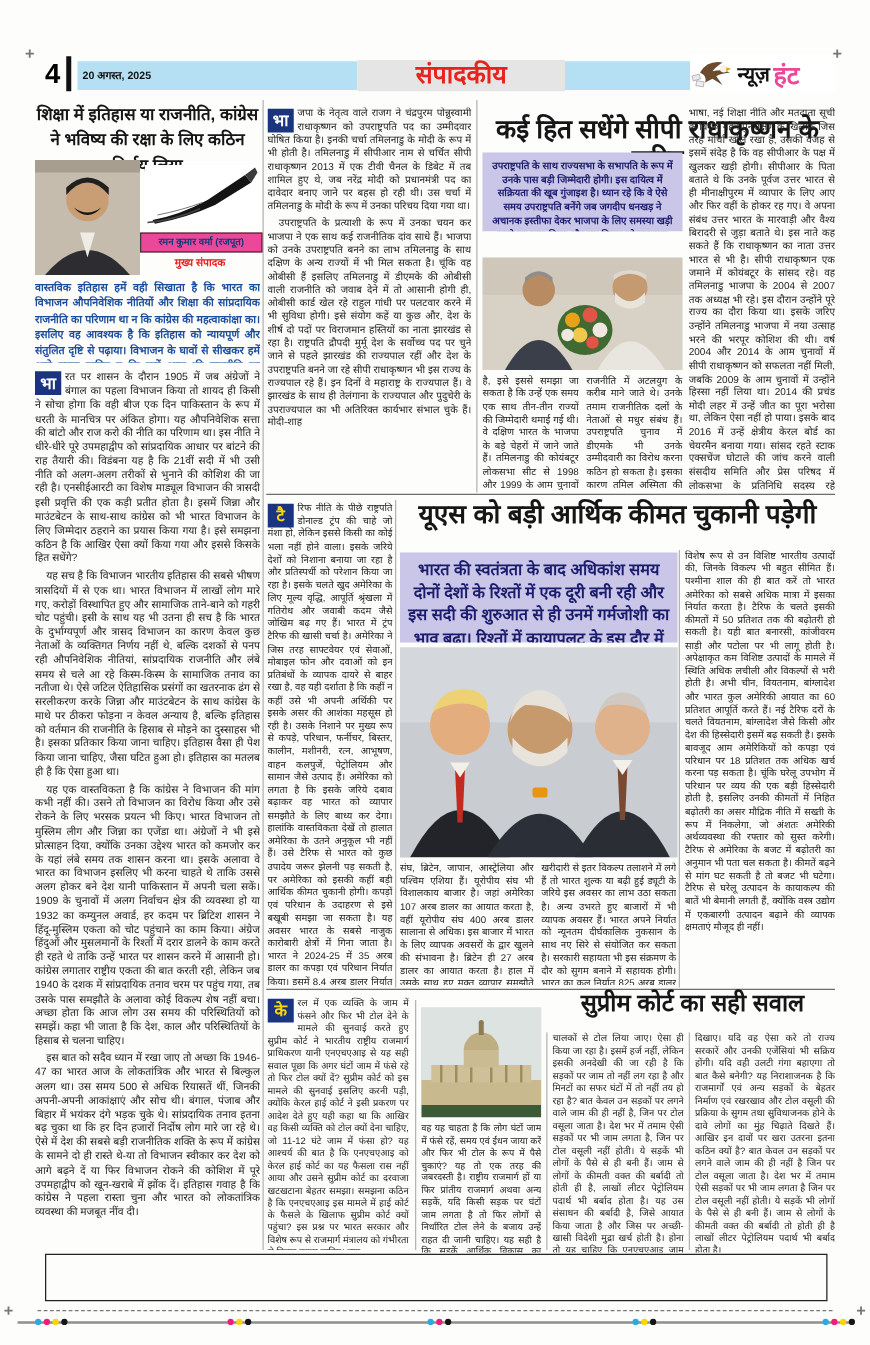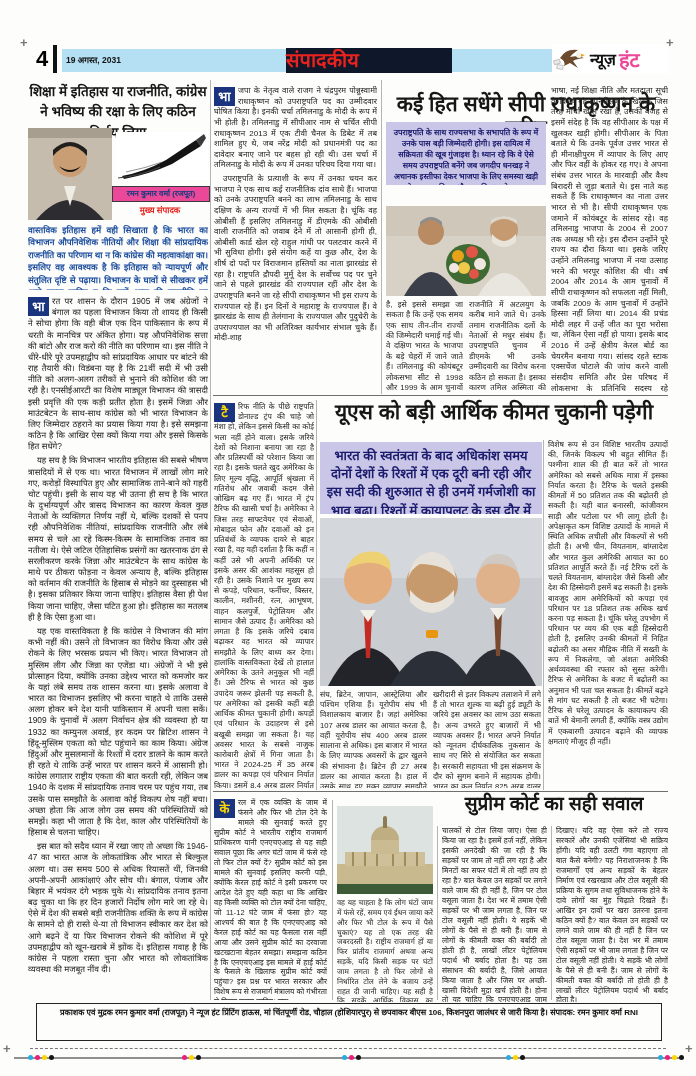--- a/index.html
+++ b/index.html
@@ -7,21 +7,21 @@
     width:696px;height:1076px;background:#fdfdfb;position:relative;
     font-family:"Liberation Sans","DejaVu Sans",sans-serif;color:#1a1a1a;
     overflow:hidden;
   }
   .abs{position:absolute;}
   .cropmark{position:absolute;color:#777;font-size:13px;font-weight:bold;line-height:1;}
   
   .mastbar{position:absolute;top:49px;height:23px;background:#b5e0f3;}
   .pageno{position:absolute;left:36px;top:45px;font-size:22px;font-weight:bold;color:#000;border-right:4px solid #111;padding-right:5px;line-height:28px;}
   .edition-date{position:absolute;left:66px;top:54px;font-size:8.5px;font-weight:bold;color:#111;}
-  .section-title{position:absolute;left:286px;top:48px;width:166px;font-size:20px;font-weight:bold;color:#e8231e;background:#0f172a;height:25px;line-height:25px;}
+  .section-title{position:absolute;left:286px;top:48px;width:166px;text-align:center;font-size:20px;font-weight:bold;color:#e8231e;background:#e5e5e5;height:25px;line-height:25px;}
   .logo{position:absolute;left:552px;top:44px;width:116px;height:30px;display:flex;align-items:center;background:#fff;}
   .logo-w1{font-size:16px;font-weight:bold;color:#111;margin-left:2px;}
   .logo-w2{font-size:20px;font-weight:bold;color:#ec4899;margin-left:3px;}
   
   .vline{position:absolute;width:0;border-left:1px solid #b4b4b4;}
   .hline{position:absolute;height:0;border-top:1px solid #6e6e6e;}
   
   .bodytext{font-size:8.4px;line-height:1.33;text-align:justify;color:#242424;overflow:hidden;}
   .bodytext p{margin:0 0 3px 0;text-indent:9px;}
   .bodytext p.lead{text-indent:0;}
@@ -48,21 +48,21 @@
 <div>
 
   <div class="cropmark" style="left:20px;top:36px;">+</div>
   <div class="cropmark" style="left:666px;top:36px;">+</div>
   <div class="cropmark" style="left:3px;top:1042px;">+</div>
   <div class="cropmark" style="left:685px;top:1042px;">+</div>
 
   <div>
     <div class="pageno">4</div>
     <div class="mastbar" style="left:62px;width:224px;"></div>
-    <div class="edition-date">19 अगस्त, 2031</div>
+    <div class="edition-date">20 अगस्त, 2025</div>
     <div class="section-title">संपादकीय</div>
     <div class="mastbar" style="left:452px;width:102px;"></div>
     <div class="logo">
       <svg width="36" height="26" viewBox="0 0 36 26">
         <rect x="2" y="14" width="6" height="4" fill="#e9e9e9" stroke="#999" stroke-width="0.5" transform="rotate(-15 5 16)"></rect>
         <rect x="5" y="19" width="6" height="4" fill="#efefef" stroke="#999" stroke-width="0.5" transform="rotate(10 8 21)"></rect>
         <path d="M8 12 Q14 2 26 4 Q20 8 18 11 Q26 9 32 12 Q24 13 21 15 L26 22 L18 17 L12 20 Q14 15 8 12 Z" fill="#6b4a2e"></path>
         <circle cx="27" cy="9" r="3" fill="#f5f2ea"></circle>
         <path d="M29 8 L33 9 L29 11 Z" fill="#e8a20c"></path>
       </svg>
@@ -214,21 +214,20 @@
       <circle cx="48" cy="12" r="2" fill="#8d7c52"></circle>
       <rect y="78" width="96" height="10" fill="#3c5a35"></rect>
     </svg>
   </div>
 
   <div class="abs bodytext" style="left:337px;top:898px;width:96px;height:104px;font-size:7.4px;">वह यह चाहता है कि लोग घंटों जाम में फंसे रहें, समय एवं ईंधन जाया करें और फिर भी टोल के रूप में पैसे चुकाएं? यह तो एक तरह की जबरदस्ती है। राष्ट्रीय राजमार्ग हों या फिर प्रांतीय राजमार्ग अथवा अन्य सड़कें, यदि किसी सड़क पर घंटों जाम लगता है तो फिर लोगों से निर्धारित टोल लेने के बजाय उन्हें राहत दी जानी चाहिए। यह सही है कि सड़कें आर्थिक विकास का माध्यम हैं और देश की प्रगति के लिए अच्छी सड़कें चाहिए, तथा उनका निर्माण एवं रखरखाव तभी संभव है, जब उन पर चलने वाले वाहन</div>
   <div class="abs bodytext" style="left:442px;top:826px;width:105px;height:176px;font-size:7.5px;">चालकों से टोल लिया जाए। ऐसा ही किया जा रहा है। इसमें हर्ज नहीं, लेकिन इसकी अनदेखी की जा रही है कि सड़कों पर जाम तो नहीं लग रहा है और मिनटों का सफर घंटों में तो नहीं तय हो रहा है? बात केवल उन सड़कों पर लगने वाले जाम की ही नहीं है, जिन पर टोल वसूला जाता है। देश भर में तमाम ऐसी सड़कों पर भी जाम लगता है, जिन पर टोल वसूली नहीं होती। ये सड़कें भी लोगों के पैसे से ही बनी हैं। जाम से लोगों के कीमती वक्त की बर्बादी तो होती ही है, लाखों लीटर पेट्रोलियम पदार्थ भी बर्बाद होता है। यह उस संसाधन की बर्बादी है, जिसे आयात किया जाता है और जिस पर अच्छी-खासी विदेशी मुद्रा खर्च होती है। होना तो यह चाहिए कि एनएचएआइ जाम विहीन यातायात सुनिश्चित करने के लिए सक्रियता</div>
   <div class="abs bodytext" style="left:556px;top:826px;width:112px;height:176px;font-size:7.5px;">दिखाए। यदि वह ऐसा करे तो राज्य सरकारें और उनकी एजेंसियां भी सक्रिय होंगी। यदि वही उलटी गंगा बहाएगा तो बात कैसे बनेगी? यह निराशाजनक है कि राजमार्गों एवं अन्य सड़कों के बेहतर निर्माण एवं रखरखाव और टोल वसूली की प्रक्रिया के सुगम तथा सुविधाजनक होने के दावे लोगों का मुंह चिढ़ाते दिखते हैं। आखिर इन दावों पर खरा उतरना इतना कठिन क्यों है? बात केवल उन सड़कों पर लगने वाले जाम की ही नहीं है जिन पर टोल वसूला जाता है। देश भर में तमाम ऐसी सड़कों पर भी जाम लगता है जिन पर टोल वसूली नहीं होती। ये सड़कें भी लोगों के पैसे से ही बनी हैं। जाम से लोगों के कीमती वक्त की बर्बादी तो होती ही है लाखों लीटर पेट्रोलियम पदार्थ भी बर्बाद होता है।</div>
 
   <div class="imprint">
-    <div>प्रकाशक एवं मुद्रक रमन कुमार वर्मा (राजपूत) ने न्यूज हंट प्रिंटिंग हाऊस, मां चिंतपूर्णी रोड, चौहाल (होशियारपुर) से छपवाकर बीएस 106, किशनपुरा जालंधर से जारी किया है। संपादक: रमन कुमार वर्मा RNI</div>
   </div>
 
   <div class="dashrule"></div>
   <div class="regline">
     <span class="dotgroup" style="left:14px;">
         <span class="dot c"></span>
         <span class="dot m"></span>
         <span class="dot y"></span>
         <span class="dot k"></span>
       </span>

